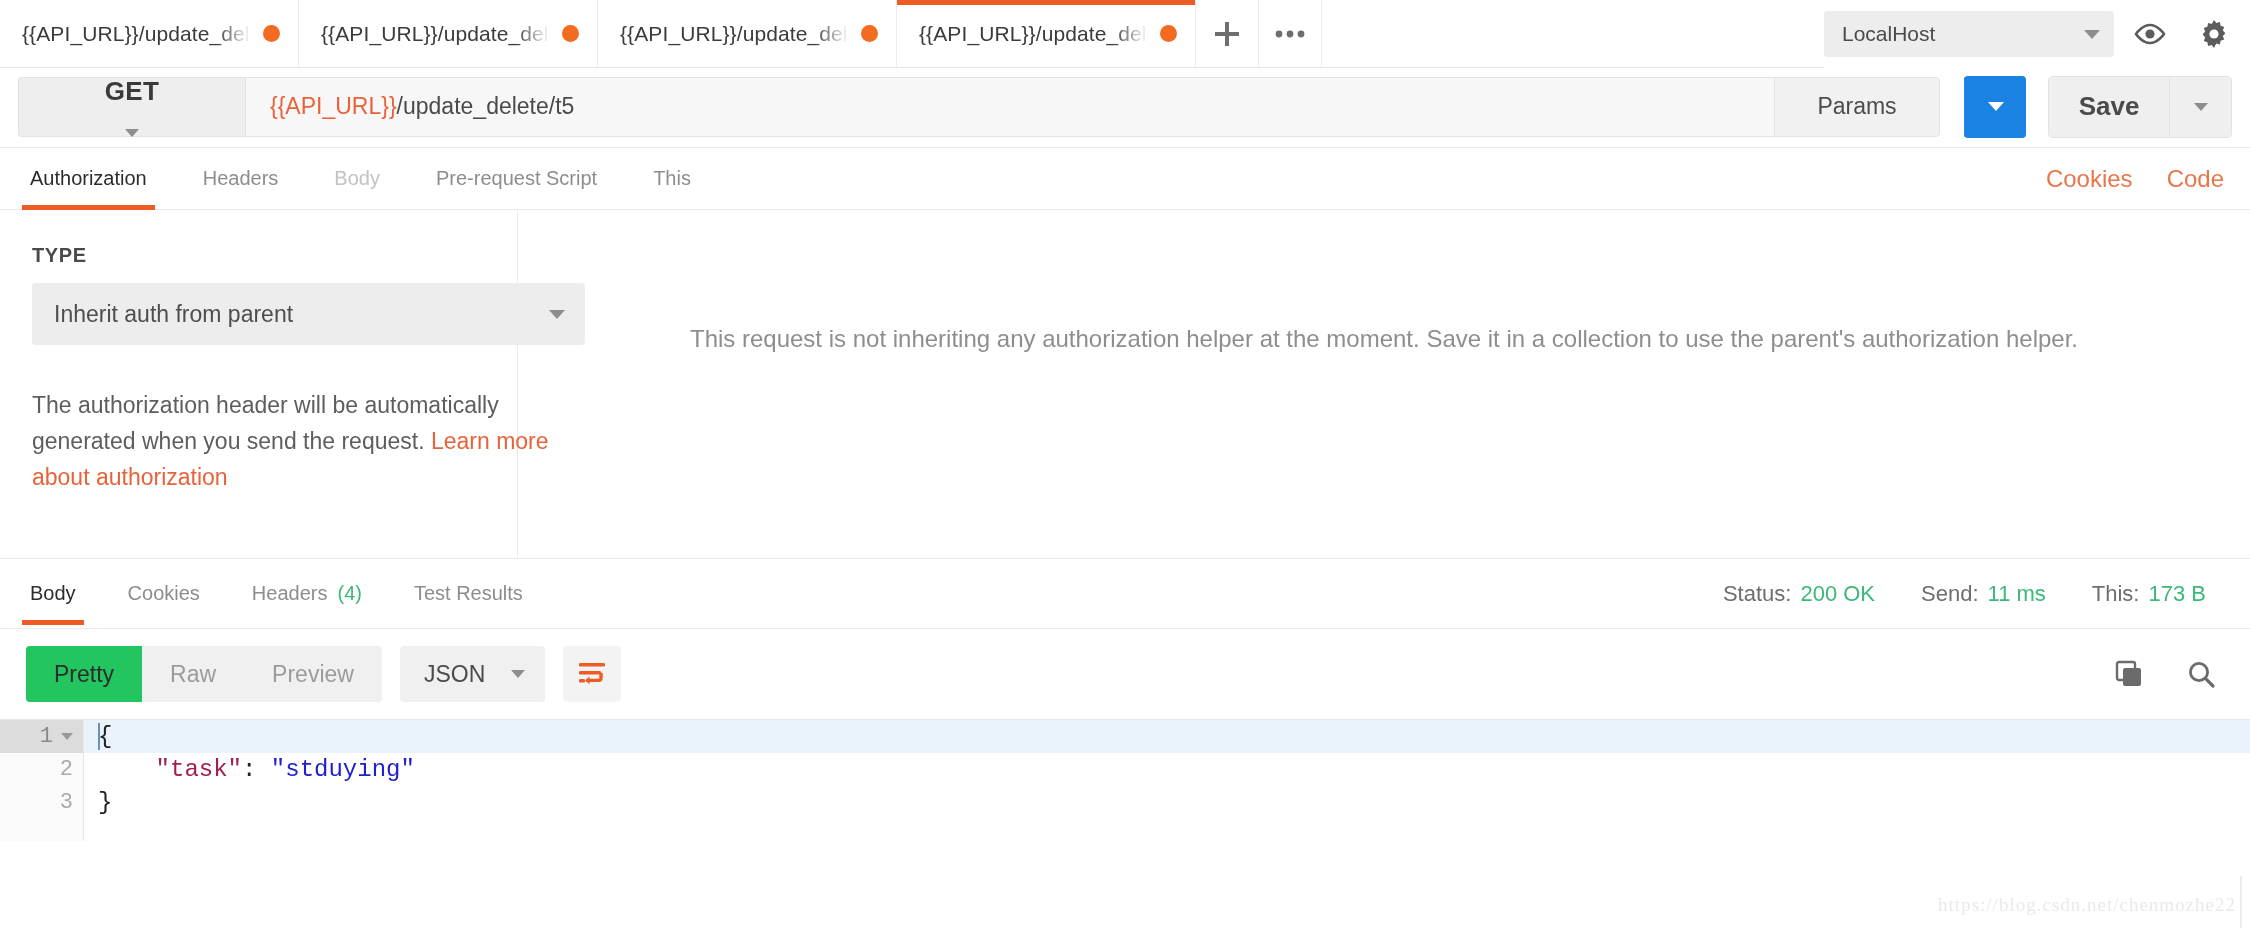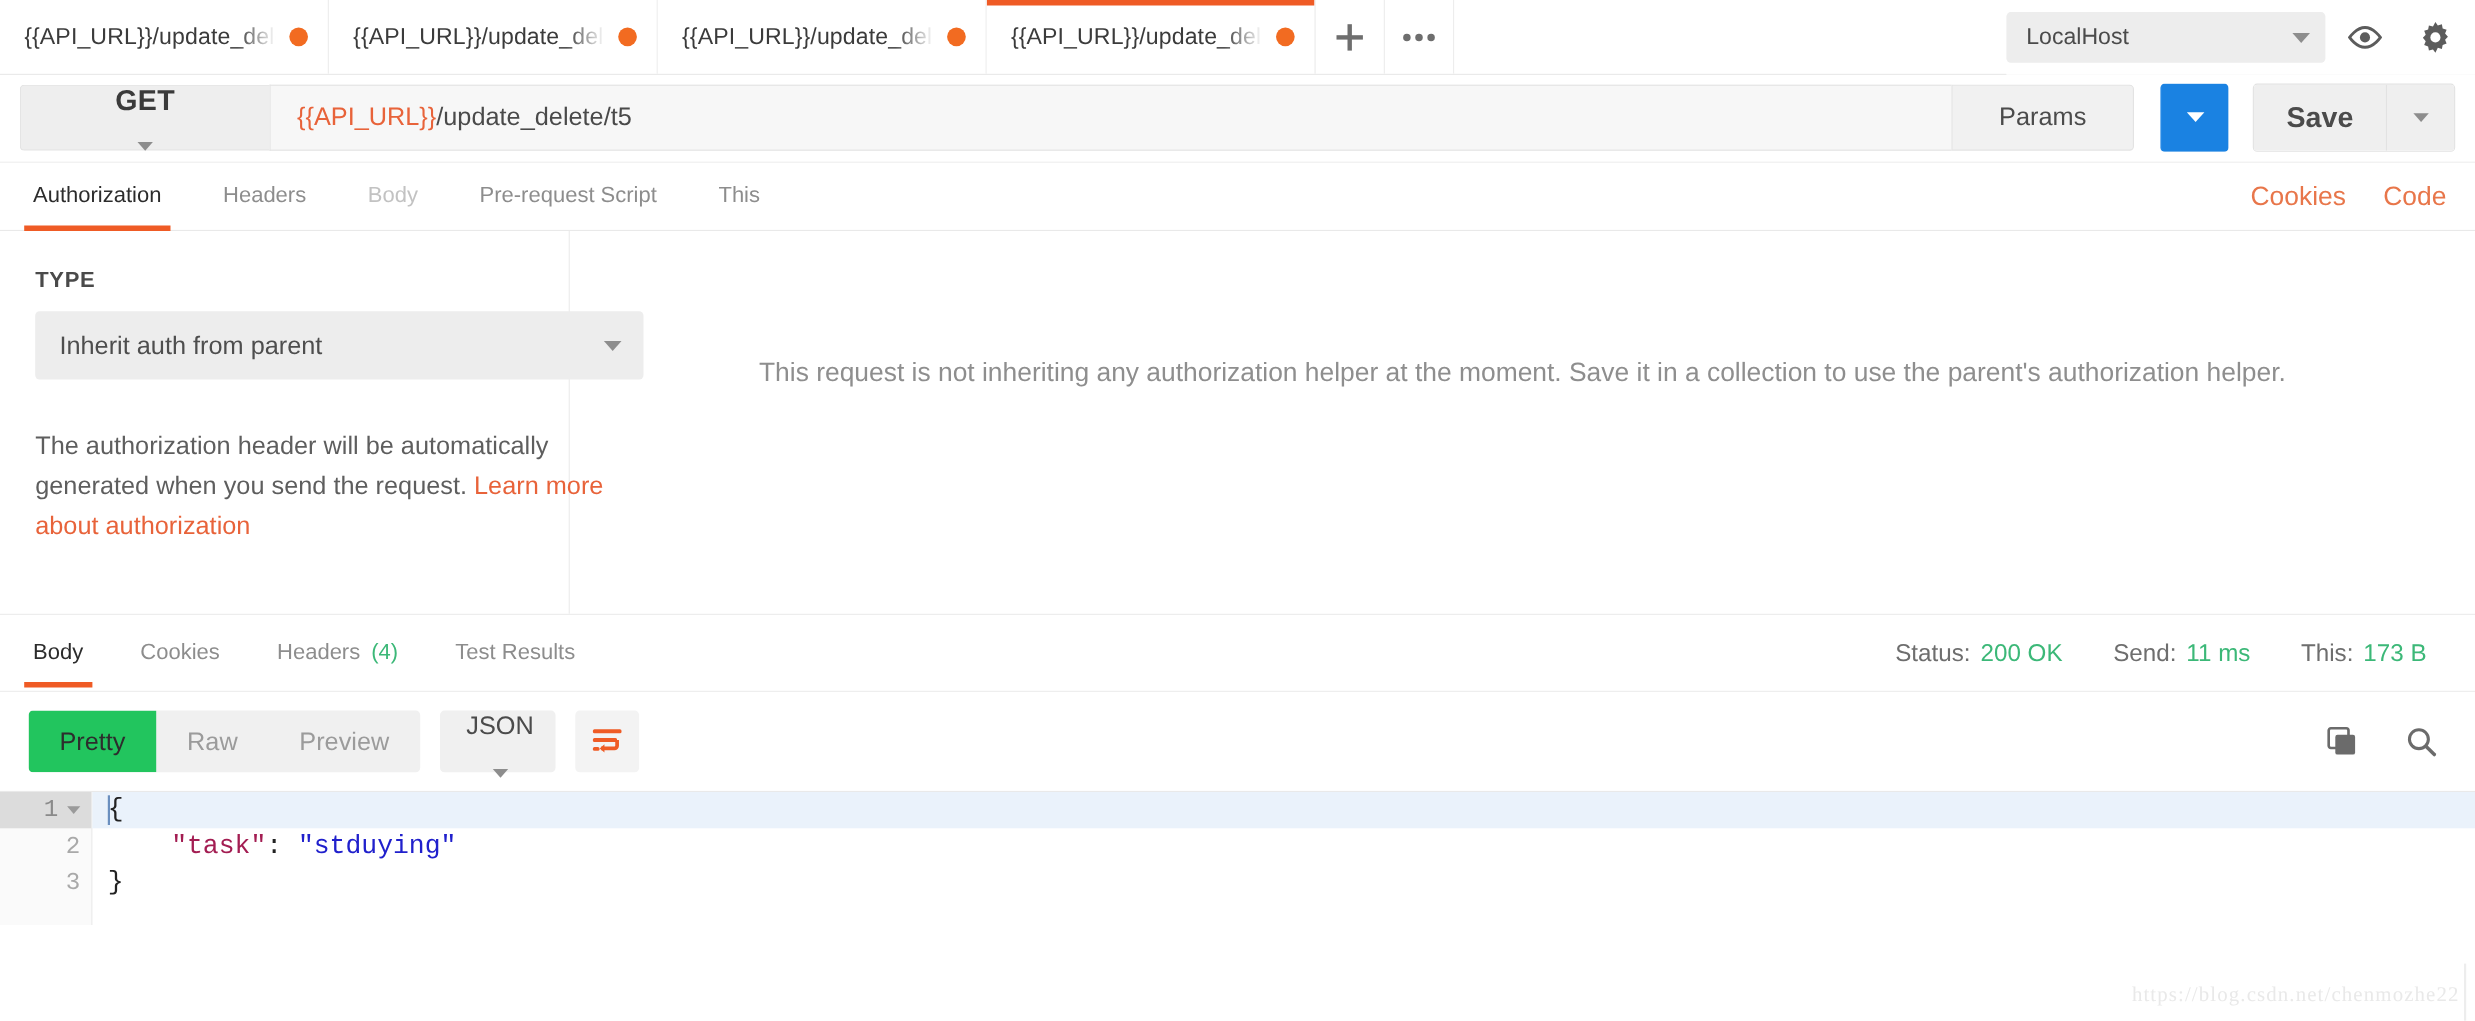--- a/index.html
+++ b/index.html
@@ -402,21 +402,20 @@
   .json-select {
     margin-left: 18px;
     height: 56px;
     background: #f0f0f0;
     border-radius: 4px;
     display: flex;
     align-items: center;
     gap: 26px;
     padding: 0 20px 0 24px;
     cursor: pointer;
-    flex-direction: column;
   }
   .json-select .jlabel { font-size: 23px; color: #4b4b4b; }
   .wrap-btn {
     margin-left: 18px;
     width: 58px; height: 56px;
     background: #f3f3f3;
     border-radius: 4px;
     display: flex; align-items: center; justify-content: center;
     cursor: pointer;
   }

